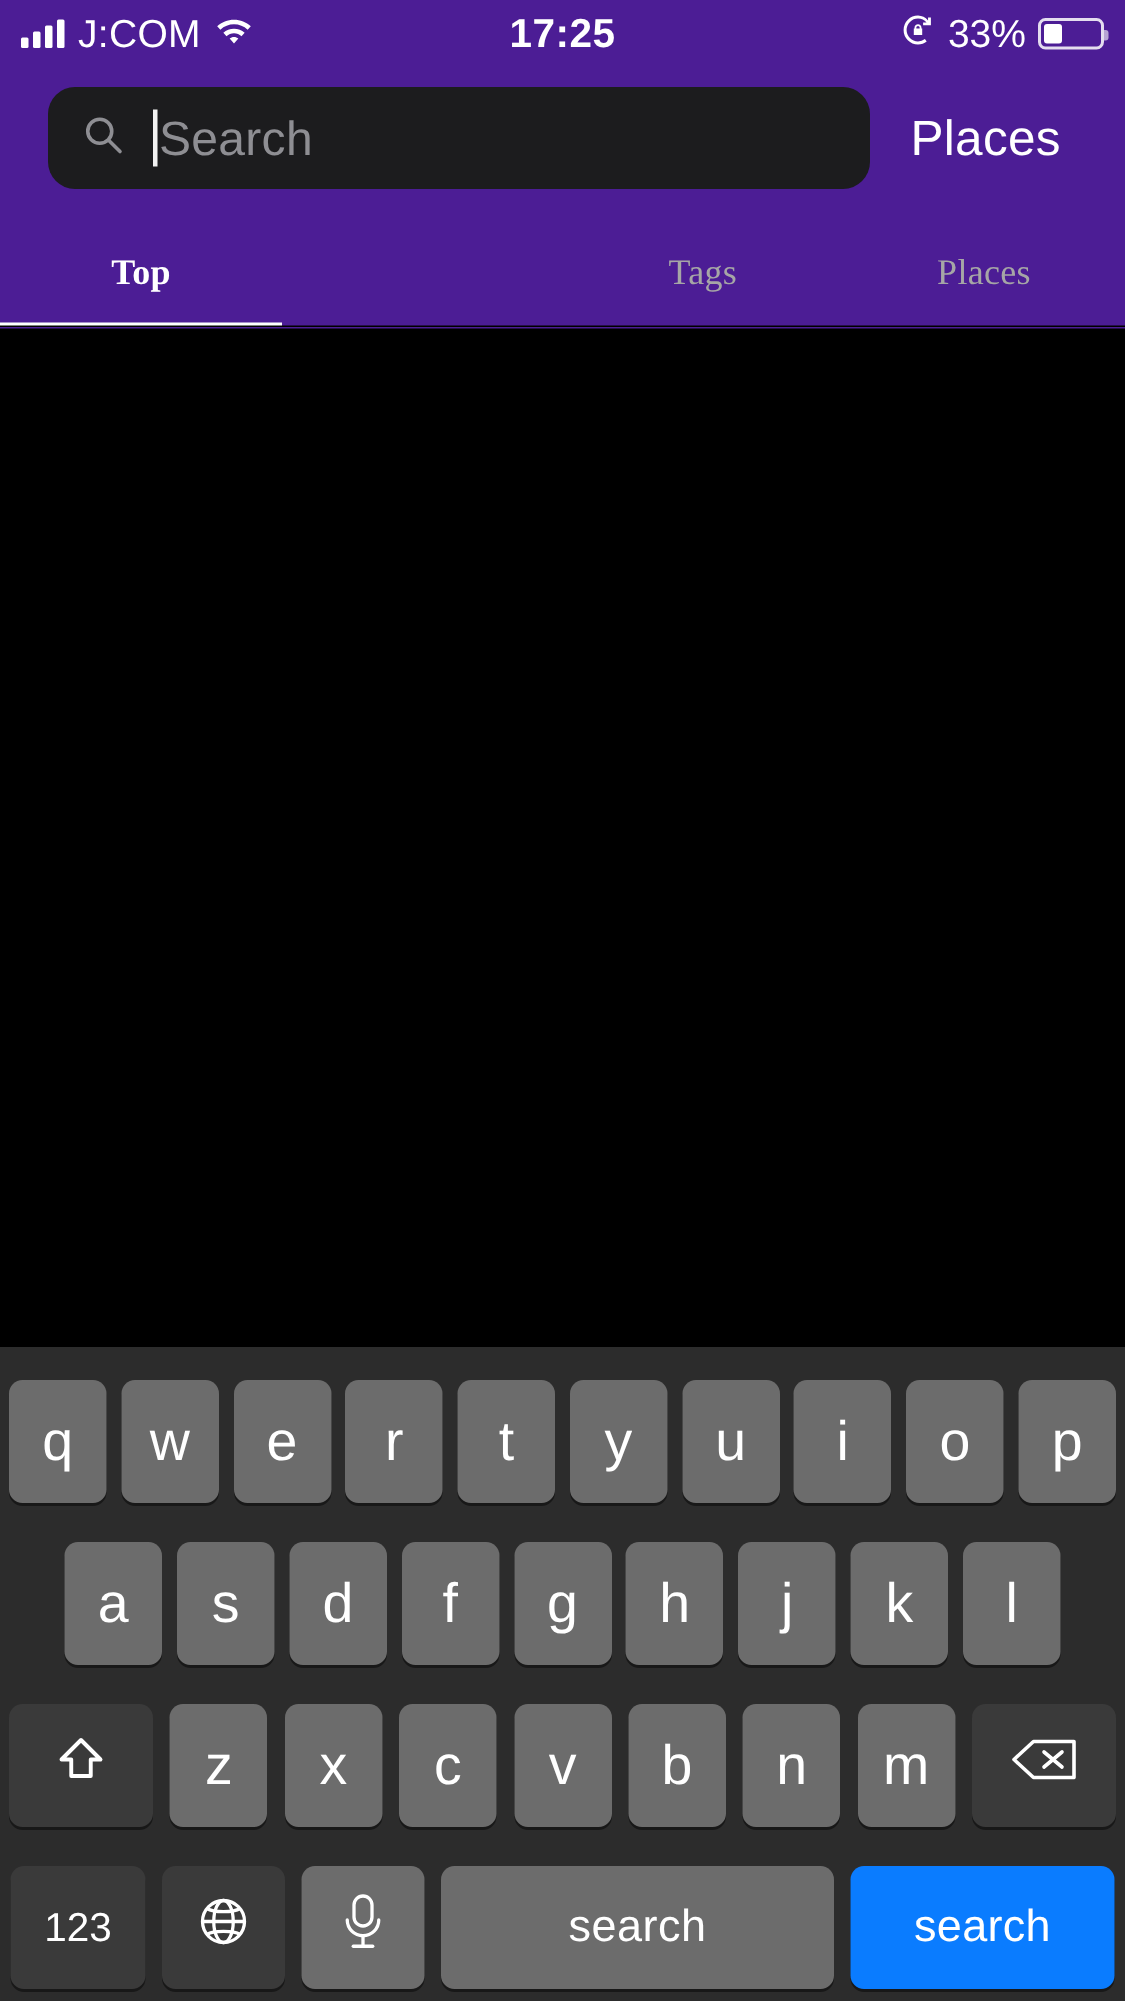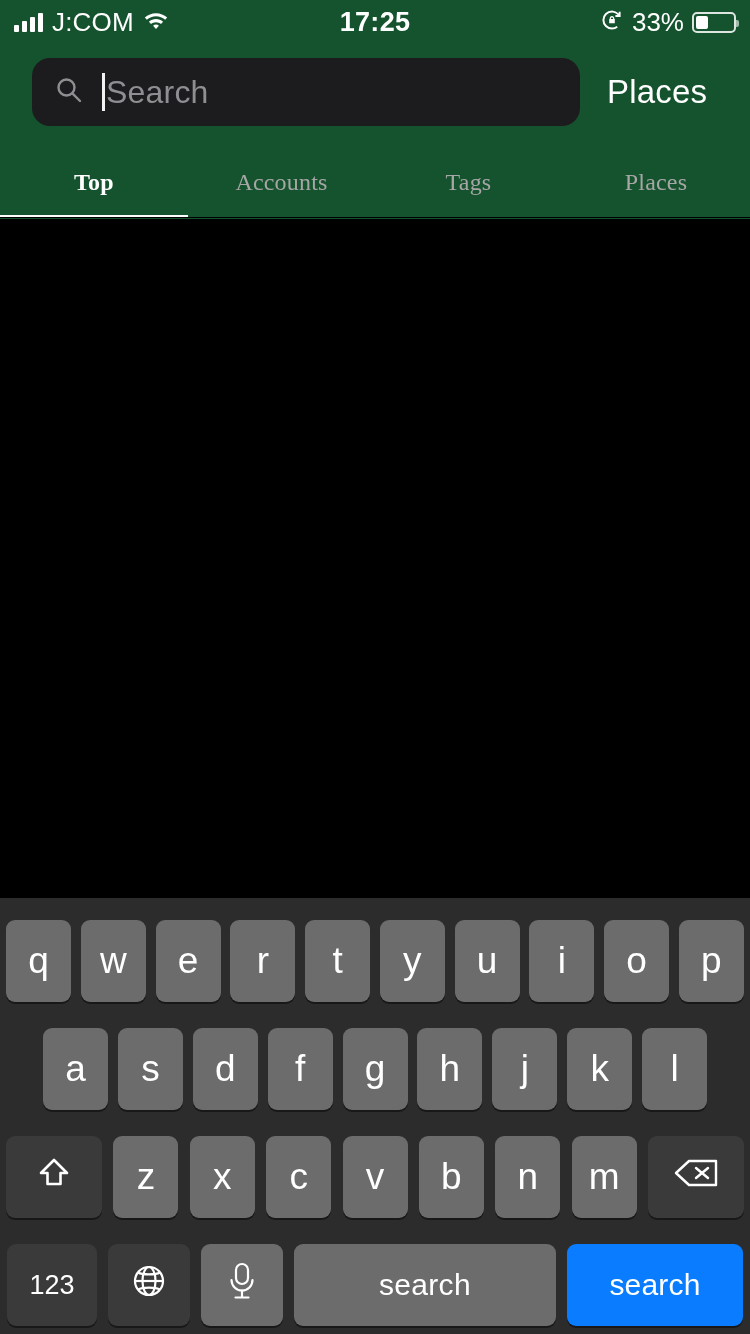--- a/index.html
+++ b/index.html
@@ -5,21 +5,21 @@
   * { box-sizing: border-box; margin: 0; padding: 0; }
   html, body {
     width: 750px; height: 1334px;
     background: #000;
     font-family: "Liberation Sans", sans-serif;
     overflow: hidden;
   }
   #screen {
     position: relative;
     width: 750px; height: 1334px;
-    background: #14532d;
+    background: #4c1d95;
   }
 
   
   #status-bar {
     position: absolute; top: 0; left: 0;
     width: 750px; height: 44px;
     color: #fff;
   }
   .sb-left {
     position: absolute; left: 14px; top: 0; height: 44px;
@@ -226,21 +226,20 @@
         </svg>
       </span>
       <span class="caret"></span>
       <span id="search-placeholder">Search</span>
     </div>
     <button id="cancel-button">Places</button>
   </div>
 
   <div id="tab-bar">
     <button class="tab active" style="left:0px;width:188px">Top</button>
-    <button class="tab" style="left:188px;width:187px">Accounts</button>
     <button class="tab" style="left:375px;width:187px">Tags</button>
     <button class="tab" style="left:562px;width:188px">Places</button>
     <div class="tab-underline" style="left:0px;width:188px"></div>
     <div class="tab-divider"></div>
   </div>
 
   <div id="results-area"></div>
 
   <div id="keyboard">
 

